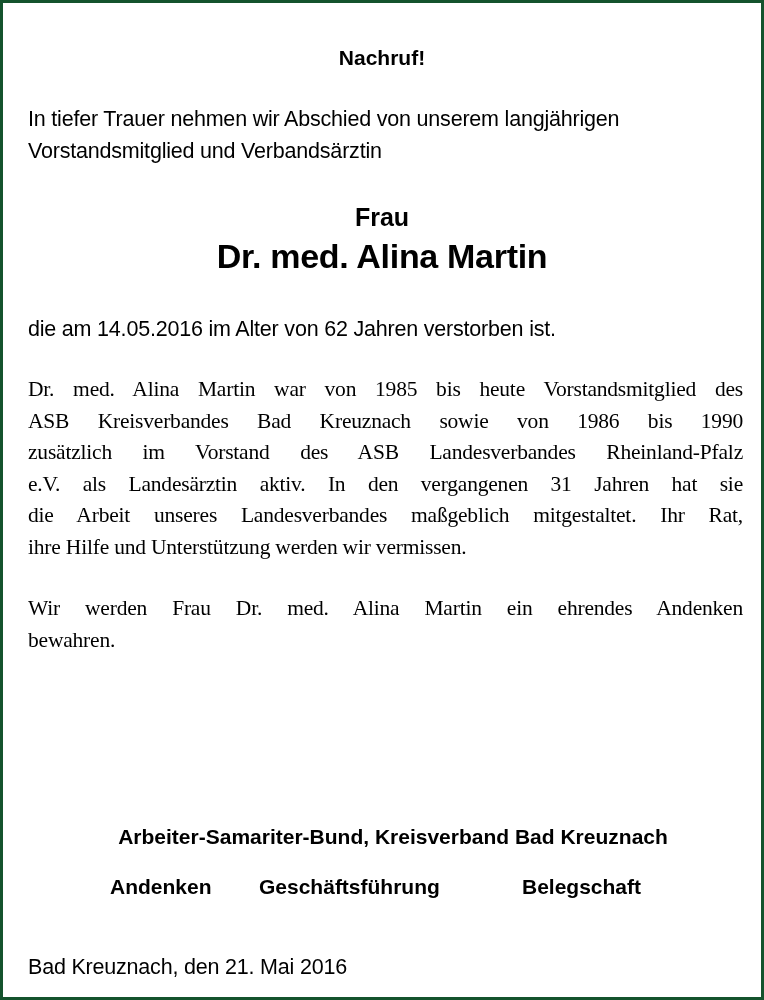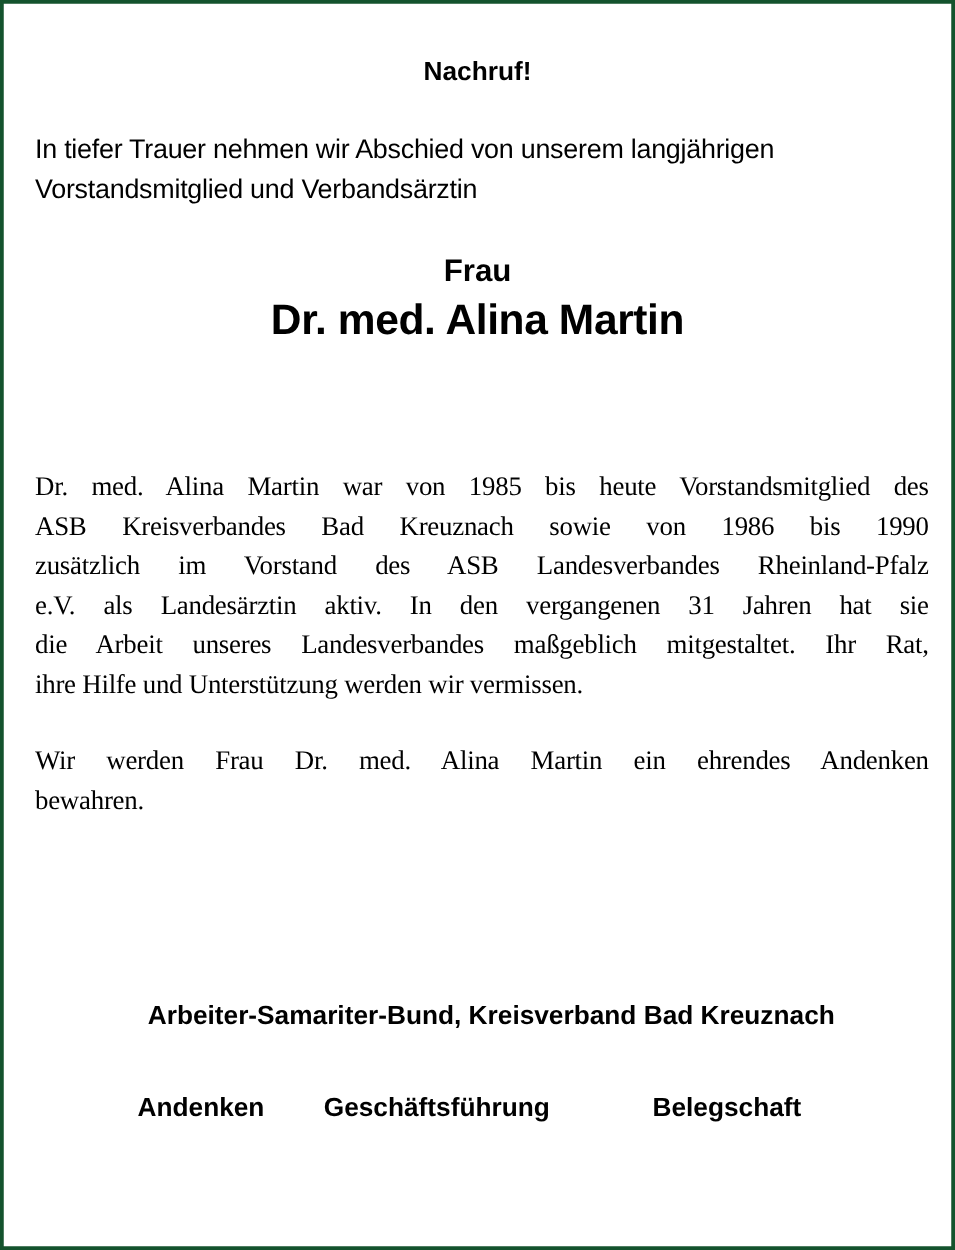--- a/index.html
+++ b/index.html
@@ -57,21 +57,21 @@
       font-size: 25px;
       font-weight: bold;
     }
     .name {
       top: 234px;
       font-size: 34px;
       font-weight: bold;
       letter-spacing: -0.3px;
     }
     .org {
-      top: 798px;
+      top: 822px;
       font-size: 21px;
       font-weight: bold;
       margin-left: 22px;
     }
     .sig {
       position: absolute;
       top: 872px;
       font-size: 21px;
       font-weight: bold;
     }
@@ -87,20 +87,21 @@
   <div class="abs center title">Nachruf!</div>
 
   <div class="abs body-text" style="top:101px;">
     <div>In tiefer Trauer nehmen wir Abschied von unserem langjährigen</div>
     <div>Vorstandsmitglied und Verbandsärztin</div>
   </div>
 
   <div class="abs center frau">Frau</div>
   <div class="abs center name">Dr. med. Alina Martin</div>
 
+  <div class="abs body-text" style="top:311px;">die am 14.05.2016 im Alter von 62 Jahren verstorben ist.</div>
 
   <div class="abs body-text justify" style="top:371px;">
     <span class="line">Dr. med. Alina Martin war von 1985 bis heute Vorstandsmitglied des</span>
     <span class="line">ASB Kreisverbandes Bad Kreuznach sowie von 1986 bis 1990</span>
     <span class="line">zusätzlich im Vorstand des ASB Landesverbandes Rheinland-Pfalz</span>
     <span class="line">e.V. als Landesärztin aktiv. In den vergangenen 31 Jahren hat sie</span>
     <span class="line">die Arbeit unseres Landesverbandes maßgeblich mitgestaltet. Ihr Rat,</span>
     <span class="line last">ihre Hilfe und Unterstützung werden wir vermissen.</span>
   </div>
 
@@ -109,14 +110,15 @@
     <span class="line last">bewahren.</span>
   </div>
 
 
   <div class="abs center org">Arbeiter-Samariter-Bund, Kreisverband Bad Kreuznach</div>
 
   <div class="sig" style="left:107px;">Andenken</div>
   <div class="sig" style="left:256px;">Geschäftsführung</div>
   <div class="sig" style="left:519px;">Belegschaft</div>
 
+  <div class="abs body-text place-date">Bad Kreuznach, den 21. Mai 2016</div>
 
 </div>
 
 </body></html>

